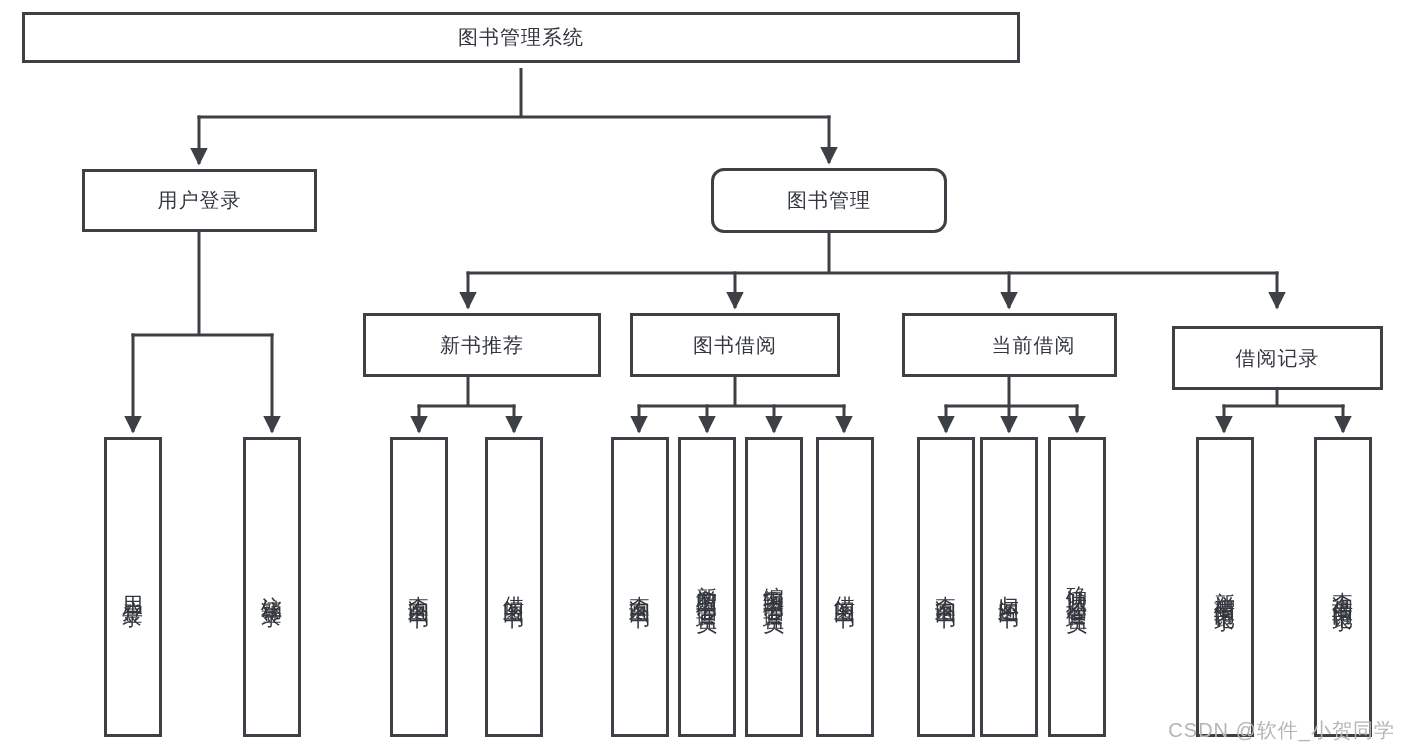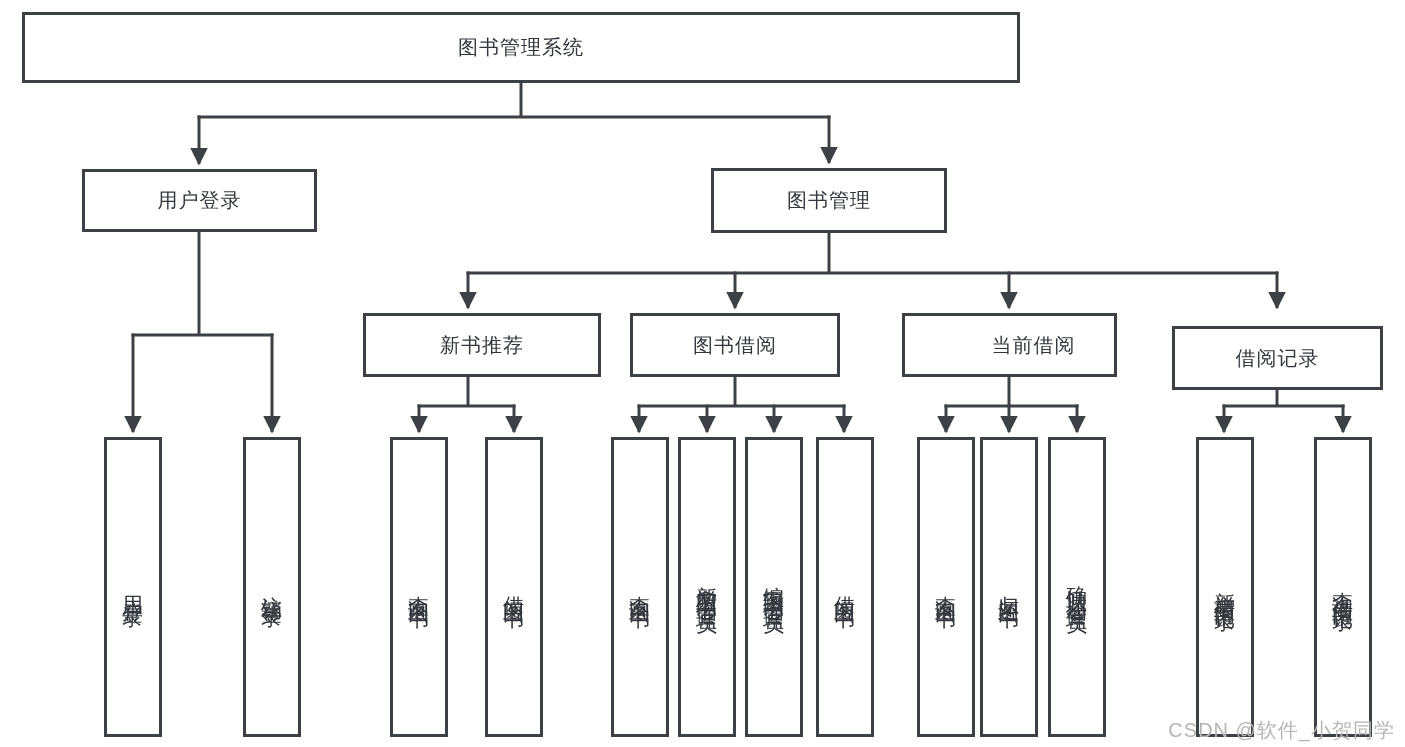--- a/index.html
+++ b/index.html
@@ -103,24 +103,24 @@
       <line x1="1009" y1="404.5" x2="1009" y2="432" marker-end="url(#arrow)"></line>
       <line x1="1077" y1="404.5" x2="1077" y2="432" marker-end="url(#arrow)"></line>
 
       <line x1="1277" y1="377" x2="1277" y2="406"></line>
       <line x1="1222.5" y1="406" x2="1344.5" y2="406"></line>
       <line x1="1224" y1="404.5" x2="1224" y2="432" marker-end="url(#arrow)"></line>
       <line x1="1343" y1="404.5" x2="1343" y2="432" marker-end="url(#arrow)"></line>
     </g>
   </svg>
 
-  <div class="node" style="left:22px;top:12px;width:998px;height:71px;">图书管理系统</div>
+  <div class="node" style="left:22px;top:12px;width:998px;height:51px;">图书管理系统</div>
 
   <div class="node" style="left:82px;top:169px;width:235px;height:63px;">用户登录</div>
-  <div class="node" style="left:711px;top:168px;width:236px;height:65px;">图书管理</div>
+  <div class="node" style="left:711px;top:168px;width:236px;height:65px;border-radius:13px;">图书管理</div>
 
   <div class="node" style="left:363px;top:313px;width:238px;height:64px;">新书推荐</div>
   <div class="node" style="left:630px;top:313px;width:210px;height:64px;">图书借阅</div>
   <div class="node" style="left:902px;top:313px;width:215px;height:64px;padding-left:48px;">当前借阅</div>
   <div class="node" style="left:1172px;top:326px;width:211px;height:64px;">借阅记录</div>
 
   <div class="leaf" style="left:104px;">
     <span>用户登录</span>
     </div>
   <div class="leaf" style="left:243px;">

